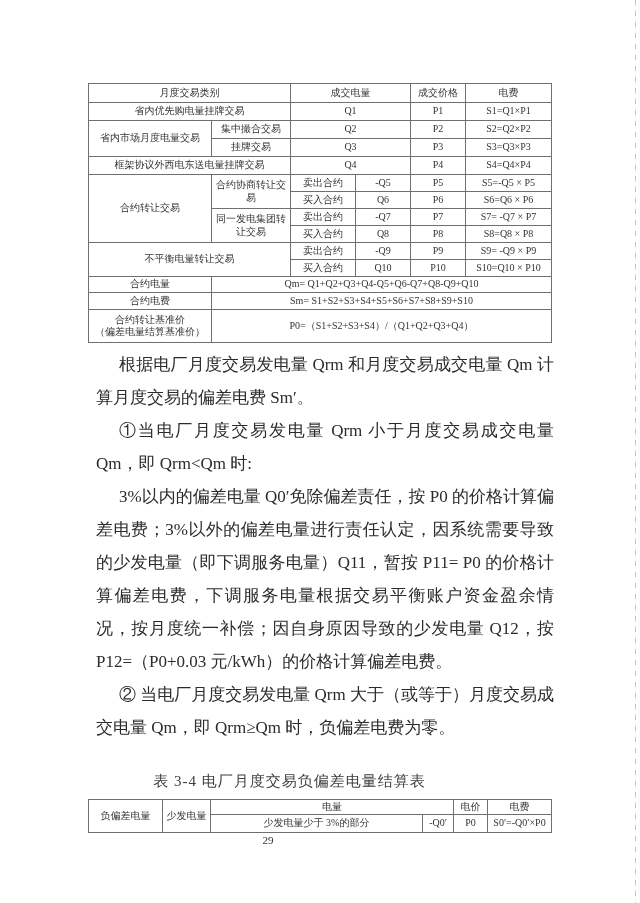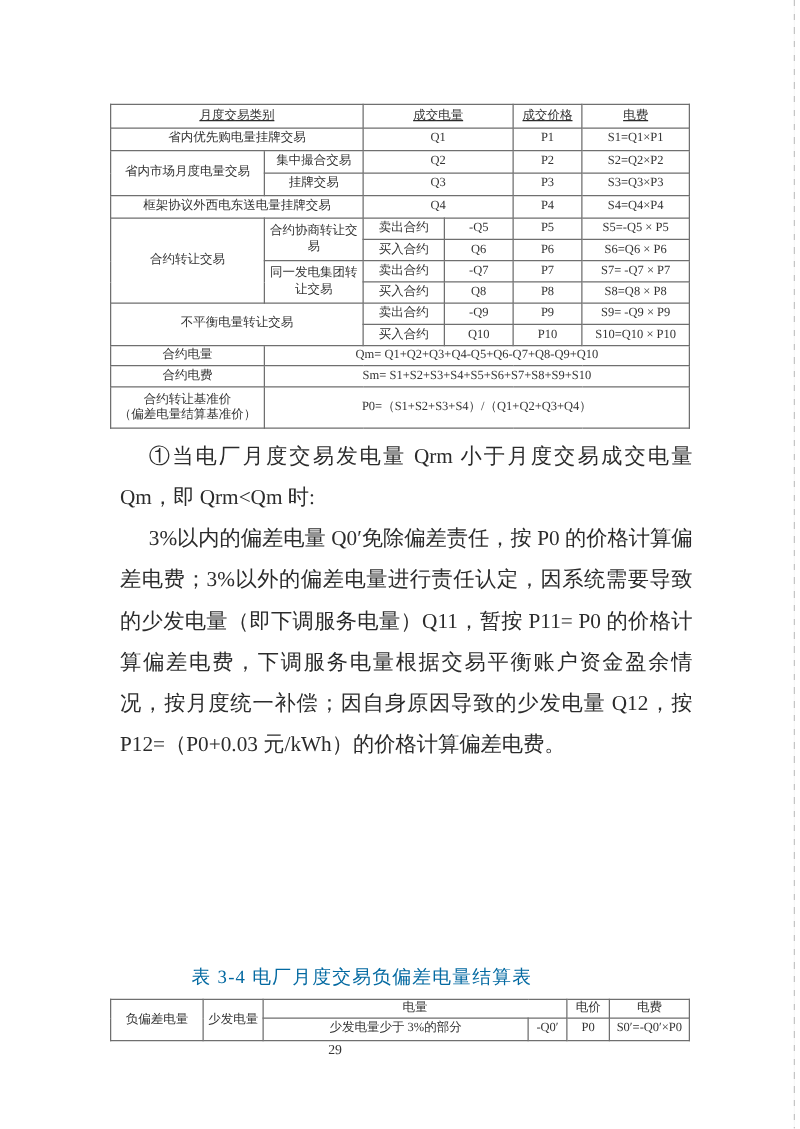--- a/index.html
+++ b/index.html
@@ -16,39 +16,39 @@
   }
 
   table { border-collapse:collapse; table-layout:fixed; }
   td {
     border:1px solid #6f6f6f; text-align:center; vertical-align:middle;
     font-size:10px; line-height:1.25; padding:0 1px; color:#333;
     overflow:hidden; word-break:break-all;
   }
 
   #t1 { position:absolute; left:88px; top:83px; width:463px; }
-  #t1 tr.hdr  { height:19px;text-decoration:underline; }
+  #t1 tr.hdr  { height:19px; }
   #t1 tr.row4 { height:18px; }
   #t1 tr.row6 { height:17px; }
   #t1 tr.sum1 { height:16px; }
   #t1 tr.sum2 { height:17px;margin-left:35px; }
   #t1 tr.sum3 { height:33px; }
 
   #body {
     position:absolute; left:96px; top:348px; width:458px;
     font-size:17px; line-height:33px; text-align:justify;
   }
   #body p { margin:0; }
   #body .heading { text-indent:0; padding-left:16px; text-align:left; }
   #body .heading .title { margin-left:30px; }
   #body .para { text-indent:23px; }
 
   .caption {
     position:absolute; left:0; top:772px; width:579px; text-align:center;
-    font-size:15px; color:#0369a1; letter-spacing:1px;
+    font-size:15px; color:#404040; letter-spacing:1px;
   }
 
   #t2 { position:absolute; left:88px; top:799px; width:463px; }
   #t2 tr.hdr { height:15px; }
   #t2 tr.dat { height:18px; }
 
   .pageno {
     position:absolute; left:0; top:834px; width:536px; text-align:center;
     font-size:11px; color:#333;
   }
@@ -152,22 +152,24 @@
       <td>
         <span>合约转让基准价</span><br>
         <span>（偏差电量结算基准价）</span>
       </td>
       <td colspan="5">P0=（S1+S2+S3+S4）/（Q1+Q2+Q3+Q4）</td>
     </tr>
   </tbody>
     </table>
 
   <div id="body">
+    <p class="para">根据电厂月度交易发电量 Qrm 和月度交易成交电量 Qm 计算月度交易的偏差电费 Sm′。</p>
     <p class="para">①当电厂月度交易发电量 Qrm 小于月度交易成交电量 Qm，即 Qrm&lt;Qm 时:</p>
     <p class="para">3%以内的偏差电量 Q0′免除偏差责任，按 P0 的价格计算偏差电费；3%以外的偏差电量进行责任认定，因系统需要导致的少发电量（即下调服务电量）Q11，暂按 P11= P0 的价格计算偏差电费，下调服务电量根据交易平衡账户资金盈余情况，按月度统一补偿；因自身原因导致的少发电量 Q12，按 P12=（P0+0.03 元/kWh）的价格计算偏差电费。</p>
+    <p class="para">② 当电厂月度交易发电量 Qrm 大于（或等于）月度交易成交电量 Qm，即 Qrm≥Qm 时，负偏差电费为零。</p>
   </div>
 
   <div class="caption">表 3-4 电厂月度交易负偏差电量结算表</div>
 
   <table id="t2">
     <colgroup>
       <col style="width:74px">
         <col style="width:48px">
         <col style="width:212px">
       <col style="width:31px">

